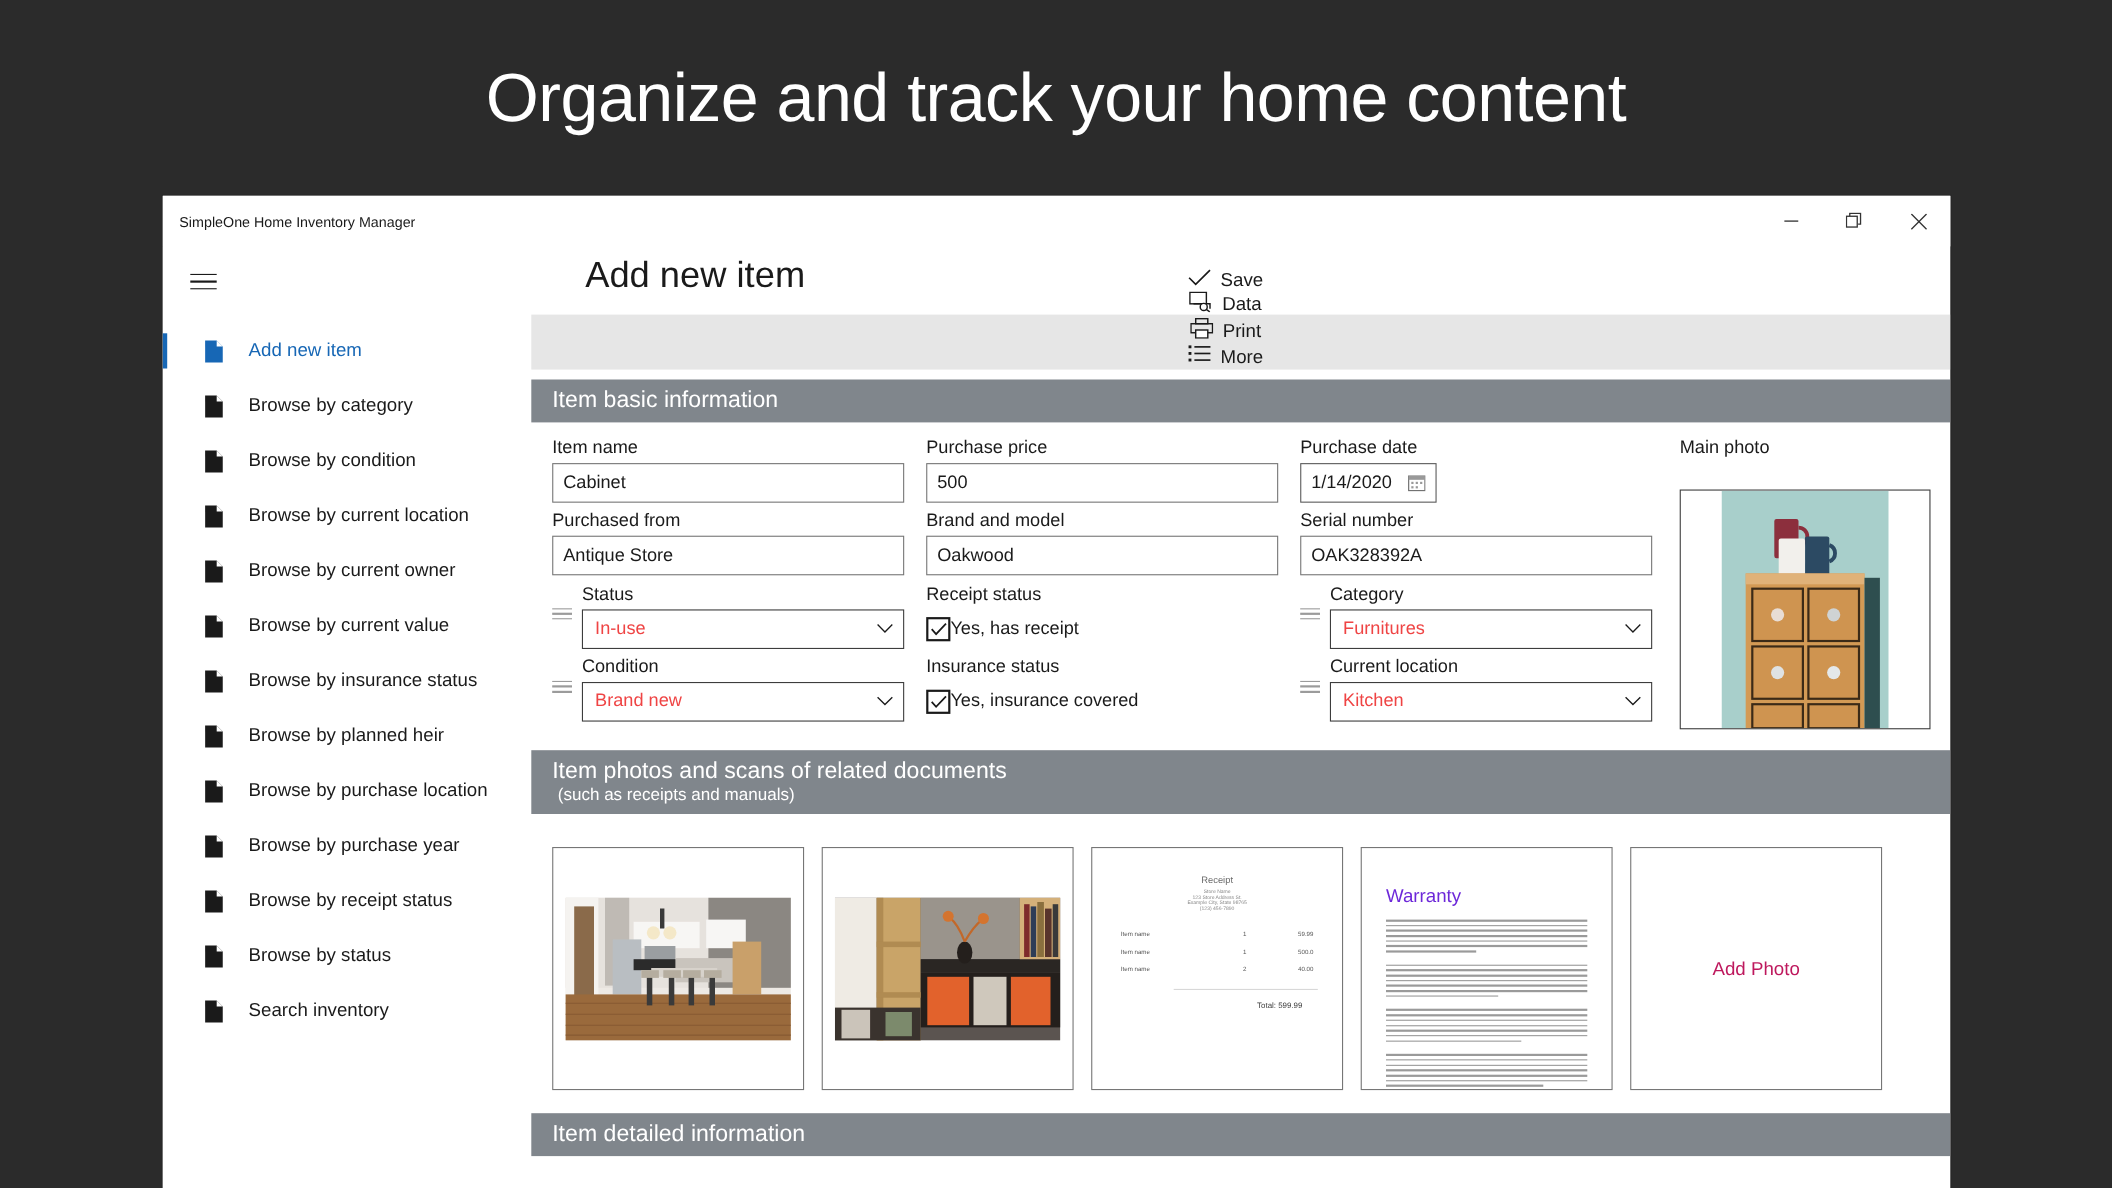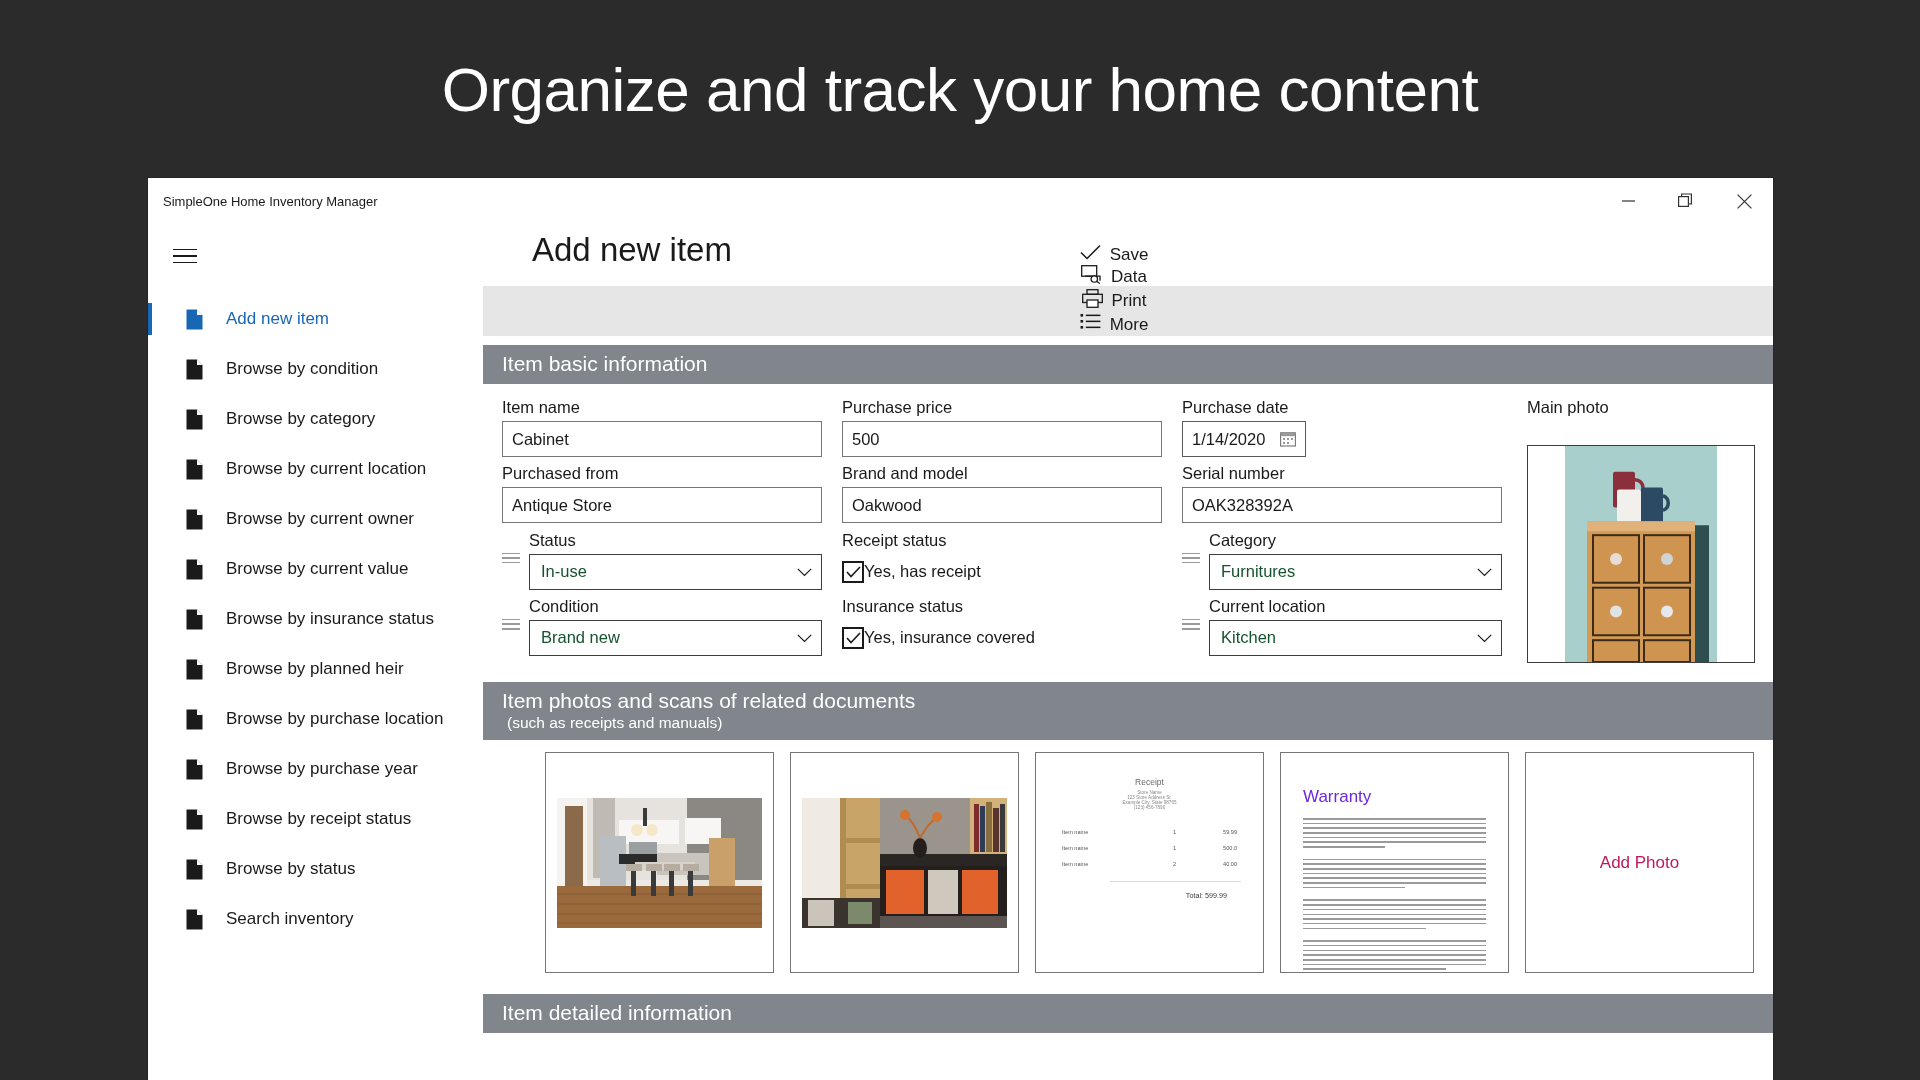--- a/index.html
+++ b/index.html
@@ -162,21 +162,21 @@
   }
   .grip span { display: block; height: 1.6px; background: #9b9b9b; width: 18px; }
   .reorder .rr-body { flex: 1 1 auto; min-width: 0; }
 
   .combo {
     height: 36px; width: 100%;
     border: 1px solid #3d3d3d;
     background: #ffffff;
     display: flex; align-items: center; justify-content: space-between;
     padding: 0 9px 0 11px;
-    font-size: 16.5px; color: #14532d;
+    font-size: 16.5px; color: #ef4444;
     cursor: pointer;
   }
   .chk-row {
     display: flex; align-items: center; 
     height: 36px; cursor: pointer;
   }
   .chk {
     width: 22px; height: 22px; flex: 0 0 22px;
     border: 2px solid #1a1a1a; background: #fff;
     display: flex; align-items: center; justify-content: center;
@@ -193,22 +193,21 @@
     border: 1px solid #3d3d3d;
     background: #ffffff;
     display: flex; align-items: center; justify-content: center;
     overflow: hidden;
   }
   .cabinet-img { width: 152px; height: 100%; display: block; }
 
   
   .photostrip {
     display: flex; gap: 16px;
-    padding: 12px 19px 12px 19px;
-    justify-content: flex-end;
+    padding: 30px 19px 12px 19px;
   }
   .thumb {
     width: 229px; height: 221px;
     border: 1px solid #767676;
     background: #ffffff;
     display: flex; align-items: center; justify-content: center;
     overflow: hidden; cursor: pointer;
     position: relative;
   }
   .thumb svg { display: block; }
@@ -266,30 +265,30 @@
             </span>
             <span class="nav-label">Add new item</span>
           </div>
           <div class="nav-item">
             <span class="nav-icon">
               <svg width="17" height="21" viewBox="0 0 17 21">
                 <path d="M0.5 0.5 H11 L16.5 6 V20.5 H0.5 Z" fill="#1a1a1a"></path>
                 <path d="M11 0.5 V6 H16.5" fill="#ffffff"></path>
               </svg>
             </span>
+            <span class="nav-label">Browse by category</span>
+          </div>
+          <div class="nav-item">
+            <span class="nav-icon">
+              <svg width="17" height="21" viewBox="0 0 17 21">
+                <path d="M0.5 0.5 H11 L16.5 6 V20.5 H0.5 Z" fill="#1a1a1a"></path>
+                <path d="M11 0.5 V6 H16.5" fill="#ffffff"></path>
+              </svg>
+            </span>
             <span class="nav-label">Browse by condition</span>
-          </div>
-          <div class="nav-item">
-            <span class="nav-icon">
-              <svg width="17" height="21" viewBox="0 0 17 21">
-                <path d="M0.5 0.5 H11 L16.5 6 V20.5 H0.5 Z" fill="#1a1a1a"></path>
-                <path d="M11 0.5 V6 H16.5" fill="#ffffff"></path>
-              </svg>
-            </span>
-            <span class="nav-label">Browse by category</span>
           </div>
           <div class="nav-item">
             <span class="nav-icon">
               <svg width="17" height="21" viewBox="0 0 17 21">
                 <path d="M0.5 0.5 H11 L16.5 6 V20.5 H0.5 Z" fill="#1a1a1a"></path>
                 <path d="M11 0.5 V6 H16.5" fill="#ffffff"></path>
               </svg>
             </span>
             <span class="nav-label">Browse by current location</span>
           </div>

